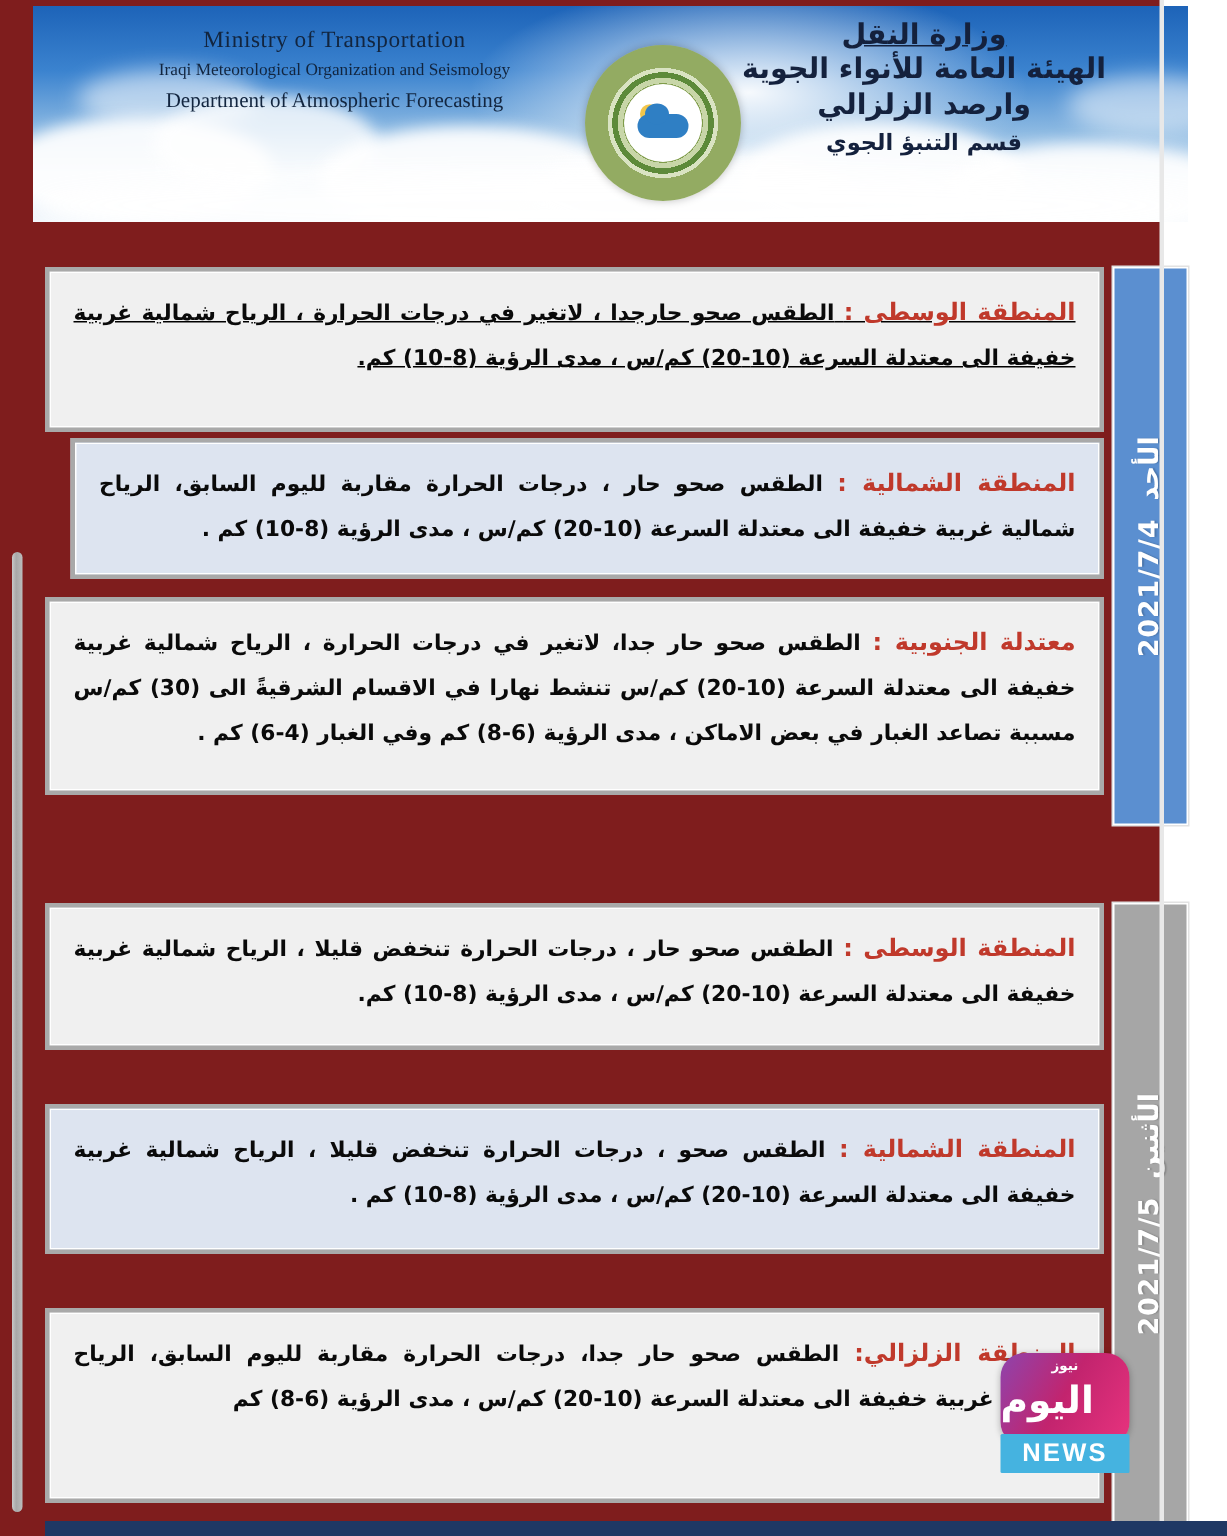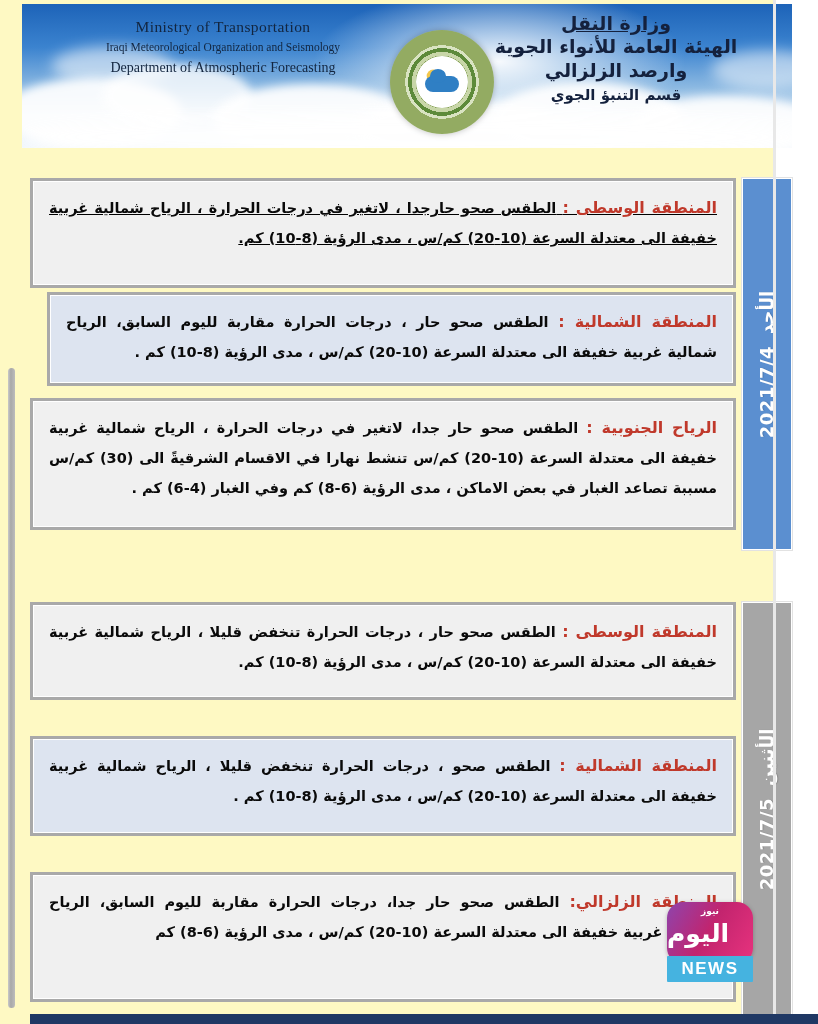--- a/index.html
+++ b/index.html
@@ -11,21 +11,21 @@
     font-family: "DejaVu Sans", "Liberation Sans", sans-serif;
     overflow: hidden;
     position: relative;
   }
 
   
   .page {
     position: relative;
     width: 776px;
     height: 1024px;
-    background: #fef9c3;
+    background: #7f1d1d;
     padding: 12px;
   }
 
   
   .left-scrollbar {
     position: absolute;
     left: 8px;
     top: 368px;
     width: 7px;
     height: 640px;
@@ -339,21 +339,21 @@
         </div>
       </div>
       <div class="region-block tint blk1">
         <div class="region-text">
           <span class="region-title">المنطقة الشمالية :</span>
           <span>الطقس صحو حار ، درجات الحرارة مقاربة لليوم السابق، الرياح شمالية غربية خفيفة الى معتدلة السرعة (10-20) كم/س ، مدى الرؤية (8-10) كم .</span>
         </div>
       </div>
       <div class="region-block blk2">
         <div class="region-text">
-          <span class="region-title">الرياح الجنوبية :</span>
+          <span class="region-title">معتدلة الجنوبية :</span>
           <span>الطقس صحو حار جدا، لاتغير في درجات الحرارة ، الرياح شمالية غربية خفيفة الى معتدلة السرعة (10-20) كم/س تنشط نهارا في الاقسام الشرقيةً الى (30) كم/س مسببة تصاعد الغبار في بعض الاماكن ، مدى الرؤية (6-8) كم وفي الغبار (4-6) كم .</span>
         </div>
       </div>
     </div>
   </div>
 
   <div class="day" id="day-1">
     <div class="day-label gray">
       <div class="vert">
         <span class="dnum">2021/7/5</span>

